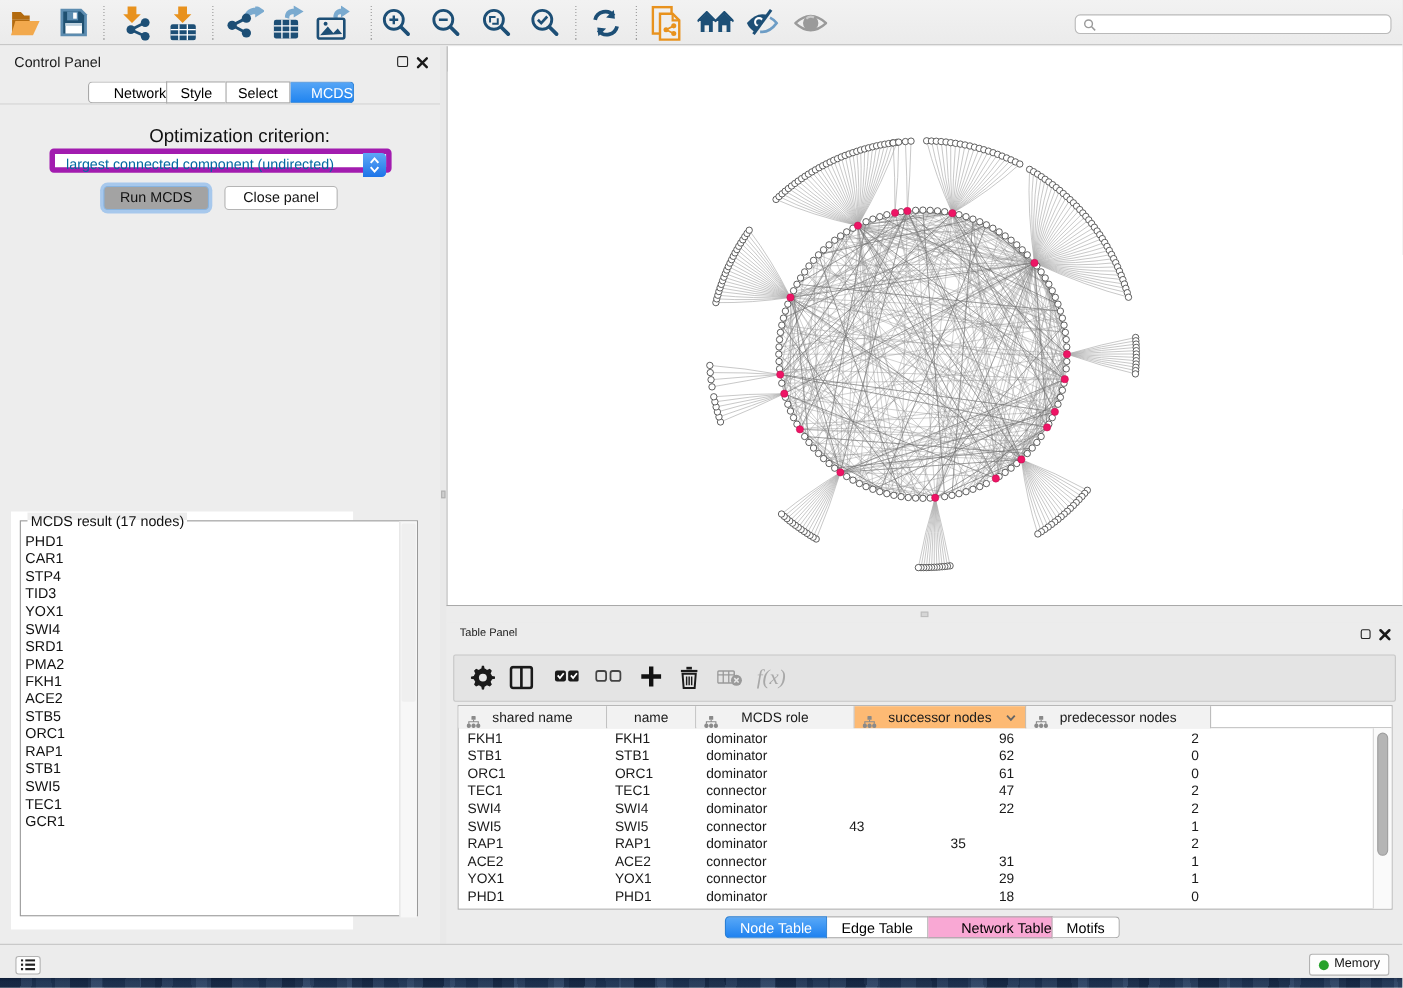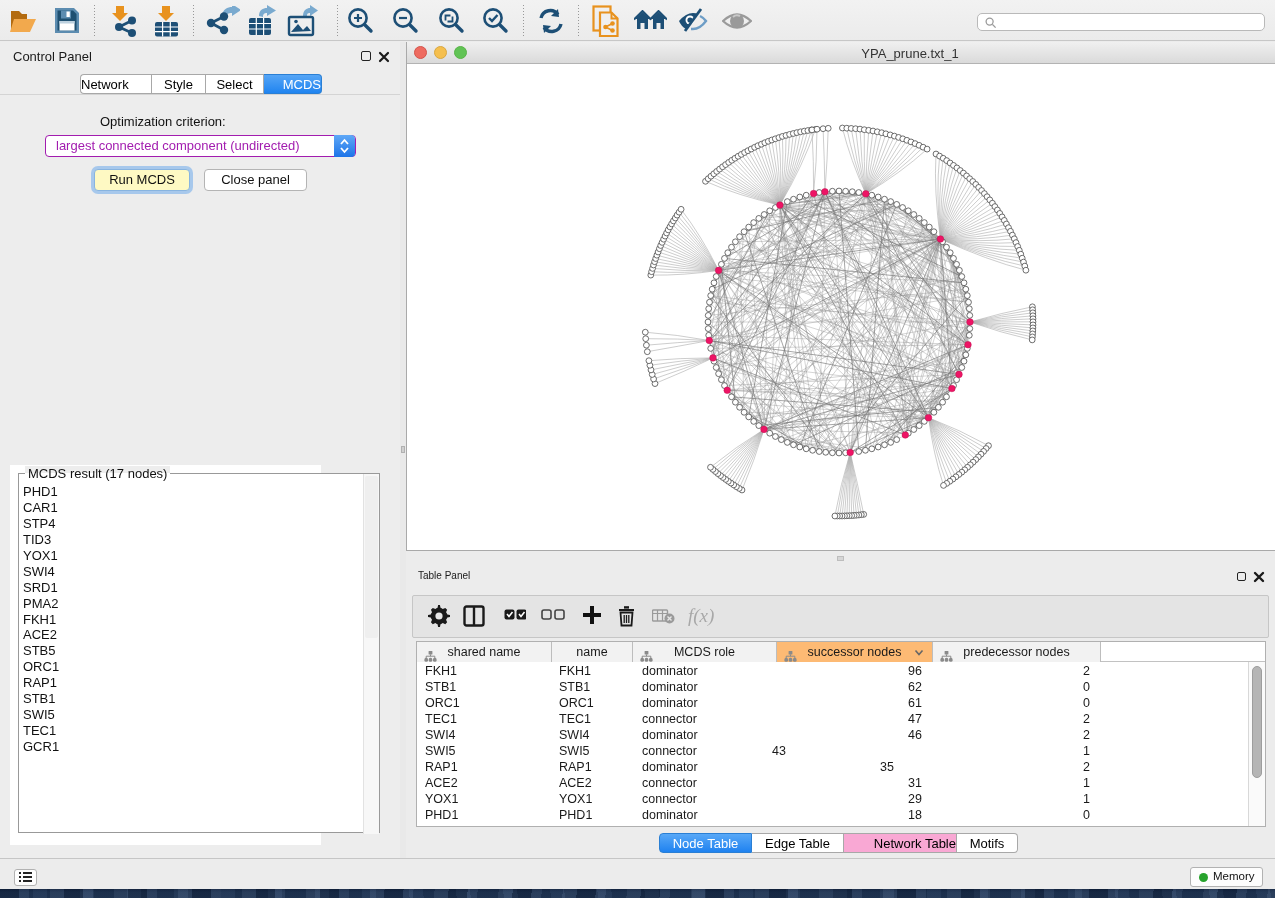--- a/index.html
+++ b/index.html
@@ -129,37 +129,37 @@
 
 <div class="abs" style="left:0;top:42px;width:400px;height:822px;background:#ededed">
   <div class="abs" style="left:13px;top:7px;font-size:13px;color:#1a1a1a">Control Panel</div>
   <div class="abs" style="left:361px;top:9px;width:10px;height:10px;border:1.5px solid #222;border-radius:2px"></div>
   <svg class="abs" style="left:378px;top:9px" width="12" height="12" viewBox="0 0 12 12">
       <path d="M2 2 L10 10 M10 2 L2 10" stroke="#1a1a1a" stroke-width="2.2" stroke-linecap="round"></path>
     </svg>
 
   <div class="abs" style="left:0;top:52px;width:400px;height:1px;background:#d4d4d4"></div>
   <div class="abs" style="left:80px;top:32px;height:20px;display:flex;font-size:13px">
-    <div style="width:71px;background:#fff;border:1px solid #a8a8a8;border-right:none;border-radius:4px 0 0 4px;text-align:left;line-height:19px">Network</div>
+    <div style="width:71px;background:#fff;border:1px solid #a8a8a8;border-right:none;border-radius:4px 0 0 4px;text-align:right;line-height:19px">Network</div>
     <div style="width:54px;background:#fff;border:1px solid #a8a8a8;border-right:none;text-align:center;line-height:19px">Style</div>
     <div style="width:59px;background:#fff;border:1px solid #a8a8a8;text-align:center;line-height:19px">Select</div>
     <div style="width:58px;background:linear-gradient(#55a5f6,#2084f0);border:1px solid #2a7fd4;border-left:none;border-radius:0 4px 4px 0;text-align:right;line-height:19px;color:#fff">MCDS</div>
   </div>
 
-  <div class="abs" style="left:100px;top:72px;width:200px;font-size:13px;color:#111;text-align:left">Optimization criterion:</div>
-  <div class="abs" style="left:45px;top:93px;width:311px;height:22px;background:#fff;border:1px solid #a21caf;border-radius:4px;font-size:13px;line-height:20px;color:#a21caf">
+  <div class="abs" style="left:100px;top:72px;width:200px;font-size:17px;color:#111;text-align:right">Optimization criterion:</div>
+  <div class="abs" style="left:45px;top:93px;width:311px;height:22px;background:#fff;border:5px solid #a21caf;border-radius:4px;font-size:13px;line-height:20px;color:#0369a1">
       <span style="position:absolute;left:10px;white-space:nowrap">largest connected component (undirected)</span>
     <div style="position:absolute;right:0;top:-1px;width:21px;height:22px;background:linear-gradient(#5fa8f7,#1d74e8);border-radius:0 4px 4px 0">
       <svg width="11" height="16" viewBox="0 0 11 16" style="position:absolute;left:5px;top:3px">
           <path d="M2 6 L5.5 2 L9 6" fill="none" stroke="#fff" stroke-width="1.8"></path>
           <path d="M2 10 L5.5 14 L9 10" fill="none" stroke="#fff" stroke-width="1.8"></path>
         </svg>
     </div>
   </div>
-  <div class="abs" style="left:94px;top:127px;width:96px;height:22px;background:#fef9c3;border:1px solid #88b4e0;border-radius:4px;box-shadow:0 0 0 3px rgba(110,170,235,0.55);font-size:13px;text-align:center;line-height:20px;color:#111">Run MCDS</div>
+  <div class="abs" style="left:94px;top:127px;width:96px;height:22px;background:#a3a3a3;border:1px solid #88b4e0;border-radius:4px;box-shadow:0 0 0 3px rgba(110,170,235,0.55);font-size:13px;text-align:center;line-height:20px;color:#111">Run MCDS</div>
   <div class="abs" style="left:204px;top:127px;width:103px;height:22px;background:#fff;border:1px solid #b4b4b4;border-radius:4px;font-size:13px;text-align:center;line-height:20px;color:#111">Close panel</div>
 
   <div class="abs" style="left:10px;top:423px;width:311px;height:380px;background:#fff">
     <div class="abs" style="left:8px;top:8px;width:362px;height:360px;background:#fff;border:1px solid #999">
       <div class="abs" style="left:6px;top:-8px;background:linear-gradient(#ededed 0 45%,#ffffff 45% 100%);padding:0 3px;font-size:13px;color:#111;z-index:3">MCDS result (17 nodes)</div>
       <div class="abs" style="left:4px;top:10px;font-size:13px;color:#111;line-height:16.1px">
           <div style="height:15.95px">PHD1</div>
           <div style="height:15.95px">CAR1</div>
           <div style="height:15.95px">STP4</div>
           <div style="height:15.95px">TID3</div>
@@ -182,26 +182,20 @@
       </div>
     </div>
   </div>
 </div>
 
 <div class="abs" style="left:400px;top:42px;width:6px;height:822px;background:#e9e9e9">
   <div class="abs" style="left:1px;top:404px;width:4px;height:7px;background:#cfcfcf;border:1px solid #b0b0b0"></div>
 </div>
 
 <div class="abs" style="left:406px;top:42px;width:869px;height:509px;border-left:1px solid #a9a9a9;border-bottom:1px solid #a9a9a9;background:#fff">
-  <div class="abs" style="left:0;top:0;width:868px;height:22px;background:linear-gradient(#f0f0f0,#dadada);border-bottom:1px solid #b3b3b3">
-    <div class="abs" style="left:7px;top:4px;width:13px;height:13px;border-radius:50%;background:#ee6b60;border:1px solid #d4534a"></div>
-    <div class="abs" style="left:27px;top:4px;width:13px;height:13px;border-radius:50%;background:#f5bf4e;border:1px solid #d9a73f"></div>
-    <div class="abs" style="left:47px;top:4px;width:13px;height:13px;border-radius:50%;background:#61c355;border:1px solid #58b447"></div>
-    <div class="abs" style="left:503px;top:4px;transform:translateX(-50%);font-size:13px;color:#333">YPA_prune.txt_1</div>
-  </div>
   <div class="abs" style="left:0;top:23px;width:868px;height:485px;background:#fff">
     <svg width="869" height="485" viewBox="0 0 869 485" style="position:absolute;left:0;top:0">
 <g fill="none" stroke="#b0b0b0" stroke-width="0.75" stroke-opacity="0.85">
 <path d="M311.6 205.4Q276.5 210.6 243.8 210.1"></path>
 <path d="M311.6 205.4Q277.0 208.6 244.6 206.7"></path>
 <path d="M311.6 205.4Q277.6 206.6 245.6 203.4"></path>
 <path d="M311.6 205.4Q278.3 204.6 246.5 200.0"></path>
 <path d="M311.6 205.4Q278.9 202.7 247.6 196.7"></path>
 <path d="M311.6 205.4Q279.6 200.7 248.7 193.5"></path>
 <path d="M311.6 205.4Q280.3 198.7 249.9 190.2"></path>
@@ -1228,35 +1222,35 @@
 <span style="left:425px">TEC1</span>
     <span style="left:559px">TEC1</span>
     <span style="left:642px">connector</span>
 <span style="left:772px;width:150px;text-align:right">47</span>
     <span style="left:930px;width:160px;text-align:right">2</span>
   </div>
 <div class="trow" style="top:727px">
 <span style="left:425px">SWI4</span>
     <span style="left:559px">SWI4</span>
     <span style="left:642px">dominator</span>
-<span style="left:772px;width:150px;text-align:right">46</span>
+<span style="left:772px;width:150px;text-align:right">22</span>
     <span style="left:930px;width:160px;text-align:right">2</span>
   </div>
 <div class="trow" style="top:743px">
 <span style="left:425px">SWI5</span>
     <span style="left:559px">SWI5</span>
     <span style="left:642px">connector</span>
 <span style="left:772px;width:150px;text-align:left">43</span>
     <span style="left:930px;width:160px;text-align:right">1</span>
   </div>
 <div class="trow" style="top:759px">
 <span style="left:425px">RAP1</span>
     <span style="left:559px">RAP1</span>
     <span style="left:642px">dominator</span>
-<span style="left:812px;width:150px;text-align:center">35</span>
+<span style="left:728px;width:150px;text-align:right">35</span>
     <span style="left:930px;width:160px;text-align:right">2</span>
   </div>
 <div class="trow" style="top:775px">
 <span style="left:425px">ACE2</span>
     <span style="left:559px">ACE2</span>
     <span style="left:642px">connector</span>
 <span style="left:772px;width:150px;text-align:right">31</span>
     <span style="left:930px;width:160px;text-align:right">1</span>
   </div>
 <div class="trow" style="top:791px">

